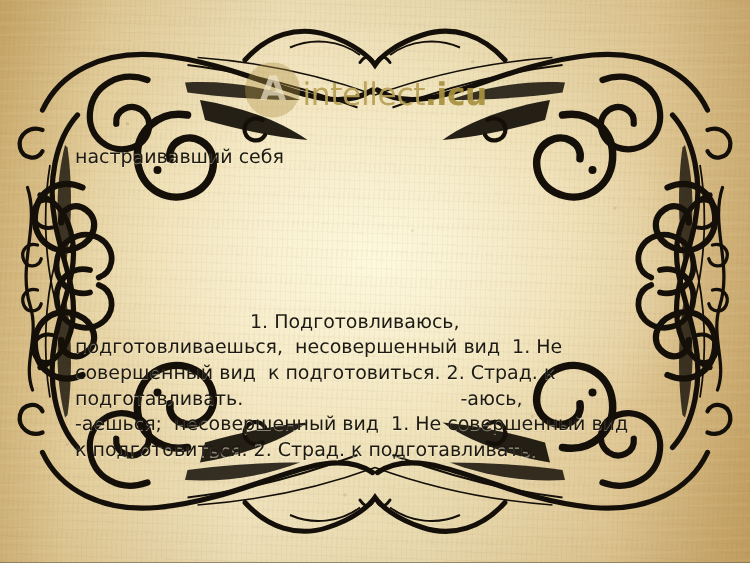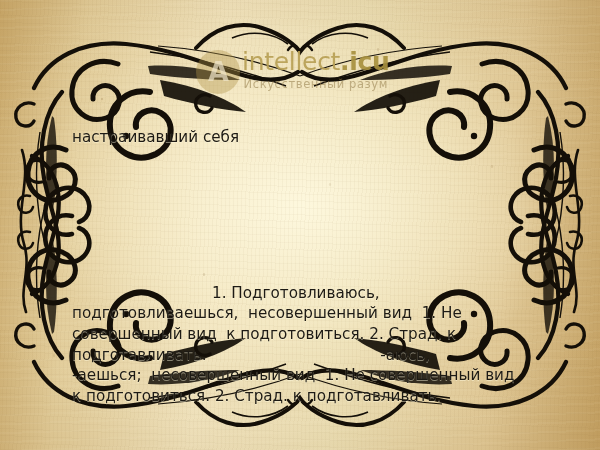--- a/index.html
+++ b/index.html
@@ -81,21 +81,21 @@
     background: rgba(176,148,72,0.42);
     color: rgba(236,226,196,0.80);
     font-size: 27px;
     font-weight: bold;
     line-height: 44px;
     text-align: center;
     margin-top: 2px;
     margin-right: 2px;
     letter-spacing: -1px;
   }
-  .wm-text { margin-top: 1px; text-align: center; }
+  .wm-text { margin-top: 15px; }
   .wm-title {
     font-size: 25px;
     color: #b8a055;
     letter-spacing: -0.3px;
     line-height: 1.05;
     white-space: nowrap;
   }
   .wm-title .bold { font-weight: bold; color: #a8913f; }
   .wm-sub {
     font-size: 11.5px;
@@ -110,21 +110,21 @@
     position: absolute;
     left: 56px;
     top: 70px;
     width: 500px;
     color: #1d1a14;
     font-size: 15.2px;
     line-height: 20.6px;
     white-space: pre-wrap;
     text-shadow: 0 1px 0 rgba(255,250,225,0.45);
   }
-  .content .para { margin: 16px; }
+  .content .para { margin: 4px; }
   .gap { height: 20.6px; }
   .indented { text-indent: 0; }
 </style>
 </head>
 <body>
 
 <div id="page">
 
   <div class="grain"></div>
   <div class="speckle"></div>
@@ -204,21 +204,20 @@
       <g class="side-r">
           <use href="#sideOrn"></use>
         </g>
     </svg>
   </div>
 
   <div class="watermark">
     <div class="wm-badge">A</div>
     <div class="wm-text">
       <div class="wm-title"><span>intellect</span><span class="bold">.icu</span></div>
-      <div class="wm-sub">Искусственный  разум</div>
     </div>
   </div>
 
   <div class="content">
     <div class="para">настраивавший себя</div>
     <div class="gap"></div>
     <div class="para indented">                             1. Подготовливаюсь,
 подготовливаешься,  несовершенный вид  1. Не
 совершенный вид  к подготовиться. 2. Страд. к
 подготавливать.                                    -аюсь,

